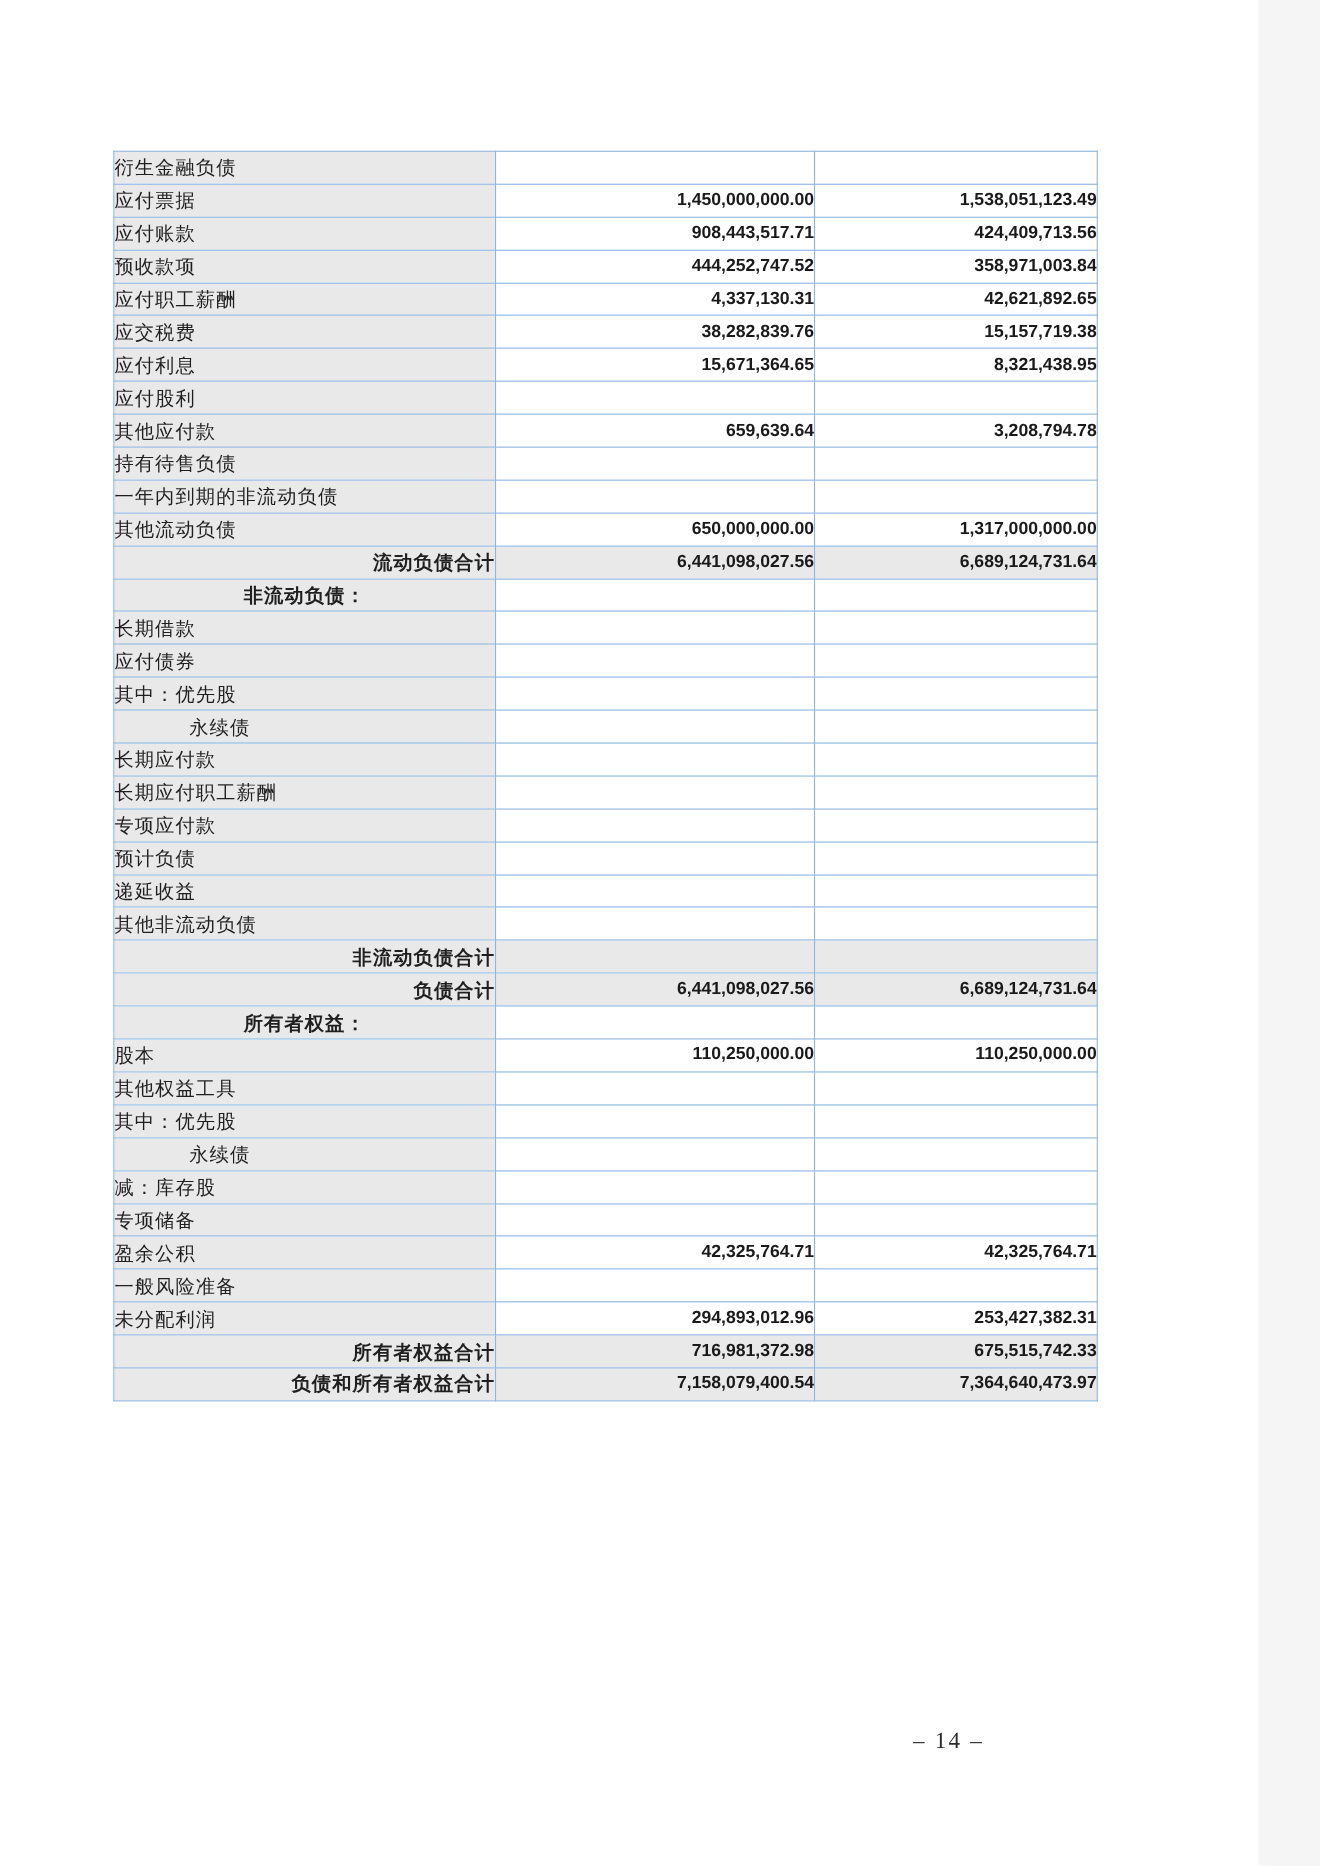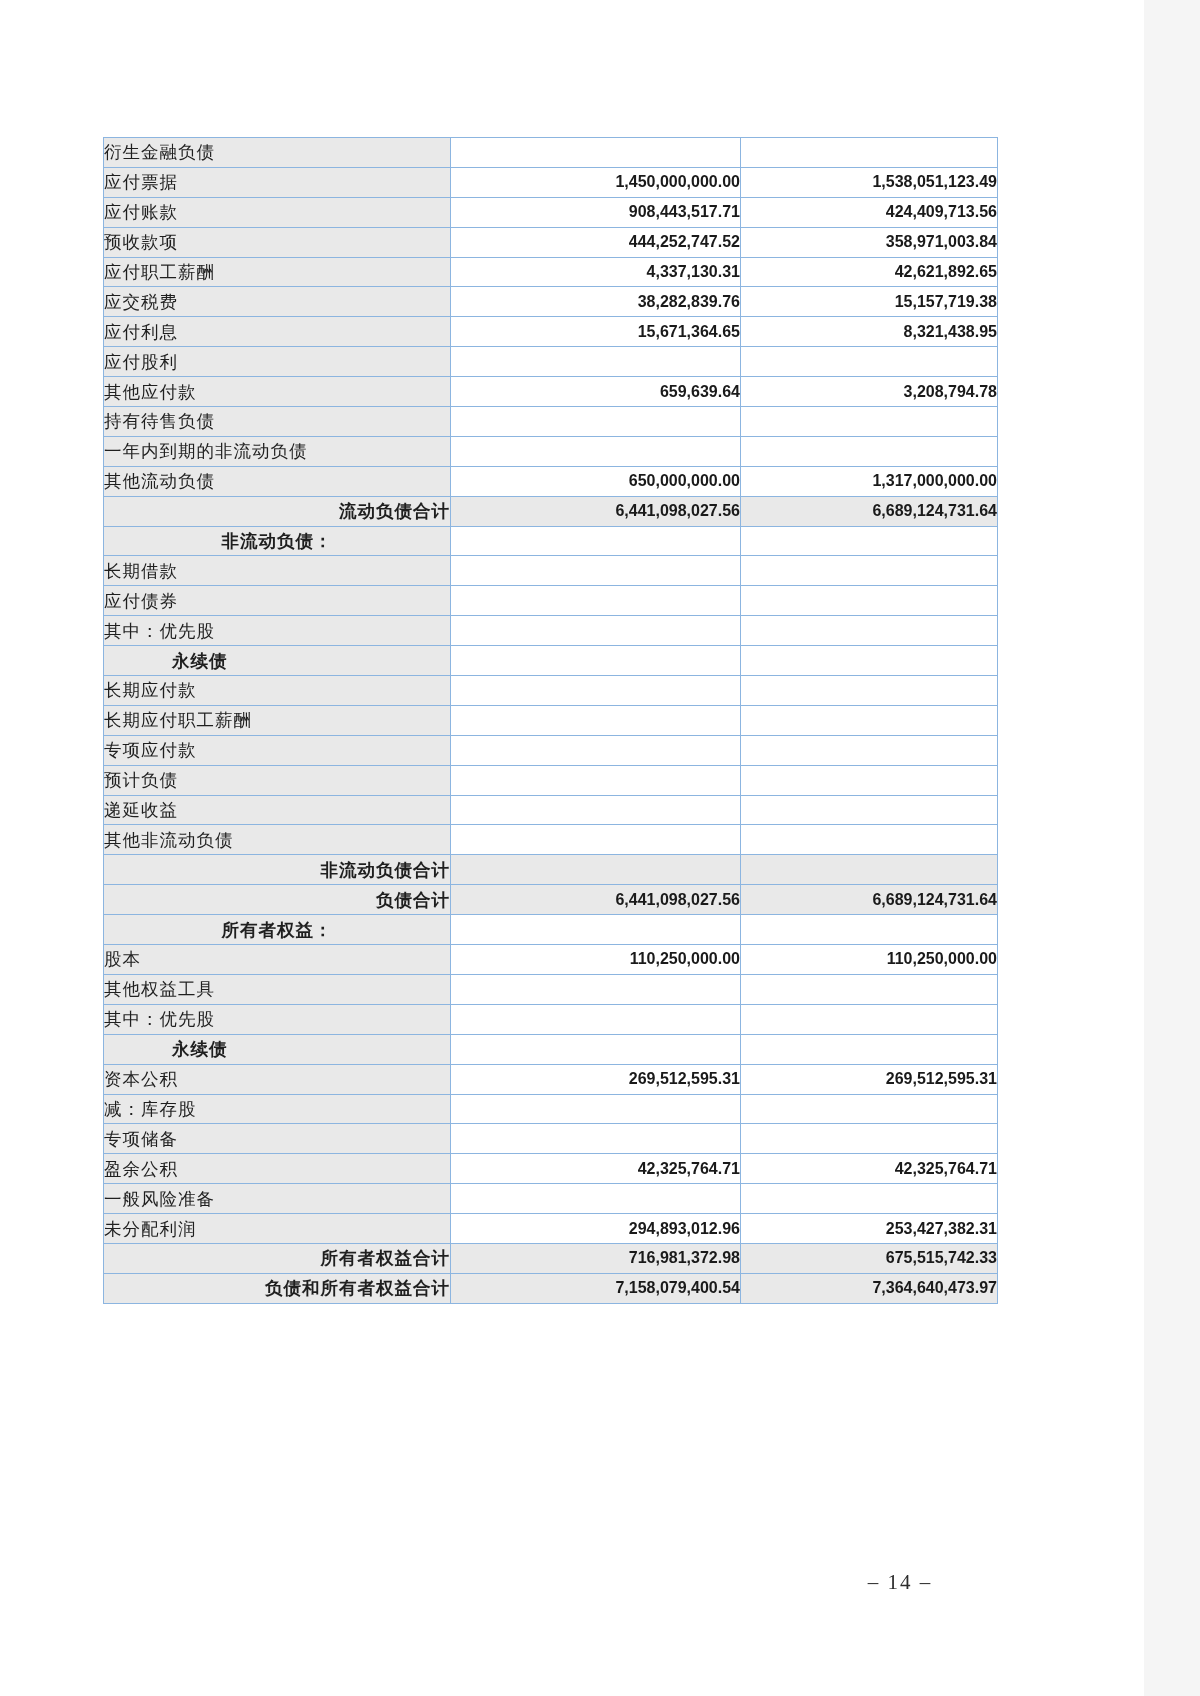--- a/index.html
+++ b/index.html
@@ -49,26 +49,25 @@
     text-align:right;
     padding-right:8px;
   }
   tr.total td{background:var(--label-bg, #e9e9e9);}
   tr.total td.label{
     font-weight:bold;
     text-align:right;
     padding-left:0;
   }
   tr.section td.label{font-weight:bold;text-align:center;}
-  td.label.indent{padding-left:68px;font-weight:bold;}
+  td.label.indent{padding-left:68px;}
   .footer{
     position:absolute;
     left:830px;top:1570px;
     width:140px;
-    text-align:center;
     font-family:"Liberation Serif", serif;
     font-size:21px;
     color:#2d2d2d;
     letter-spacing:2px;
   }
 </style>
 </head>
 <body>
 
 <div class="page">
@@ -228,25 +227,20 @@
           <td class="label">其中：优先股</td>
           <td class="num"></td>
           <td class="num"></td>
         </tr>
         <tr class="item">
           <td class="label indent">永续债</td>
           <td class="num"></td>
           <td class="num"></td>
         </tr>
         <tr class="item">
-          <td class="label">资本公积</td>
-          <td class="num">269,512,595.31</td>
-          <td class="num">269,512,595.31</td>
-        </tr>
-        <tr class="item">
           <td class="label">减：库存股</td>
           <td class="num"></td>
           <td class="num"></td>
         </tr>
         <tr class="item">
           <td class="label">专项储备</td>
           <td class="num"></td>
           <td class="num"></td>
         </tr>
         <tr class="item">

